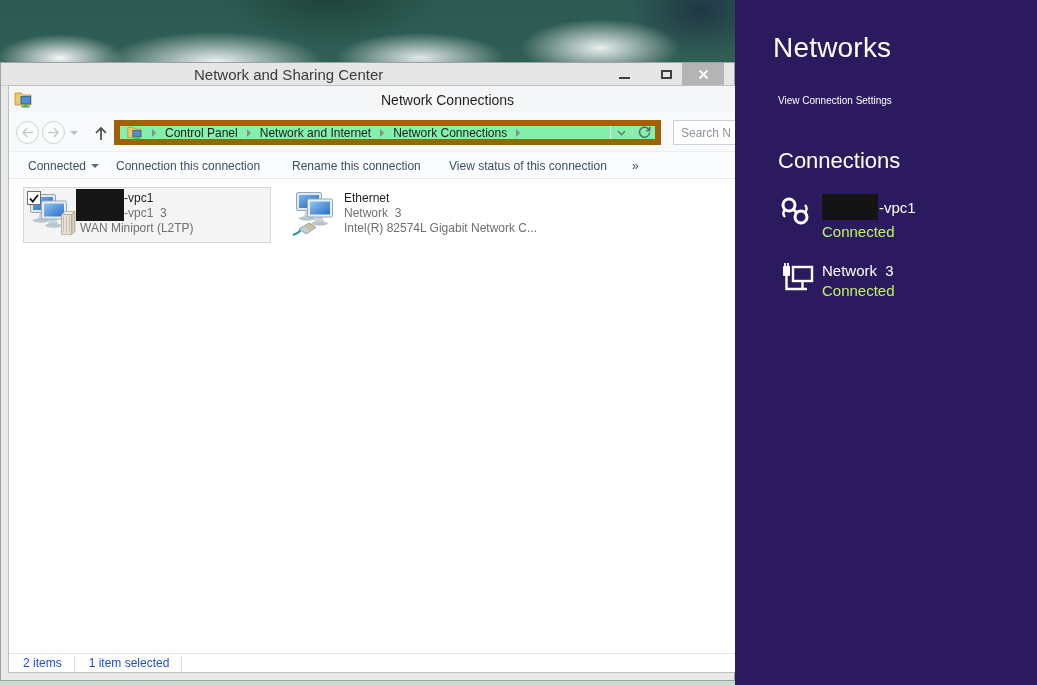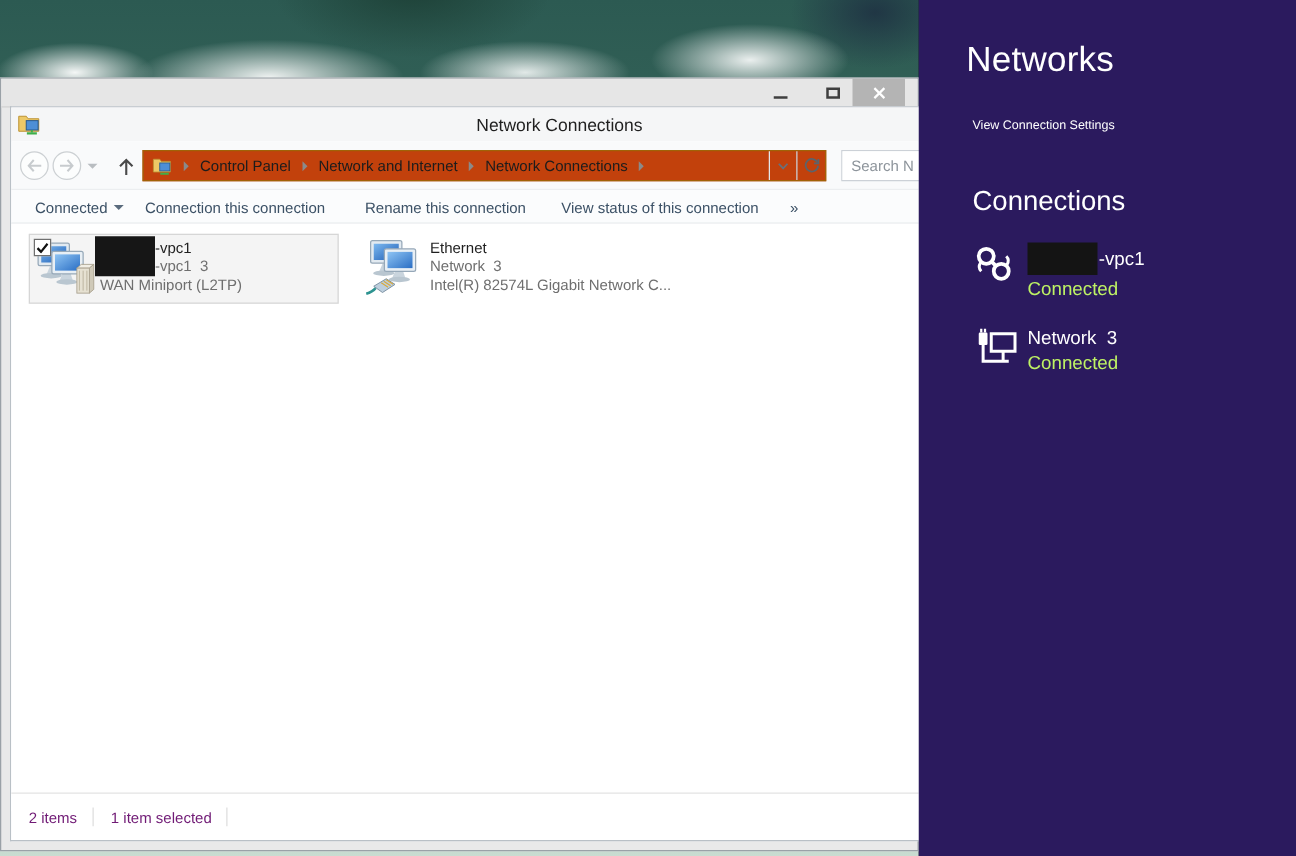--- a/index.html
+++ b/index.html
@@ -31,21 +31,21 @@
   
   .nc-window { position:absolute; left:8px; top:85px; width:727px; height:588px; background:#fff; border:1px solid #b9c0c6; border-right:none; }
   .nc-titlebar { position:relative; height:27px; background:#f5f6f7; }
   .nc-title { position:absolute; left:372px; top:6px; font-size:14px; color:#1f1f1f; }
   .nc-app-icon { position:absolute; left:4px; top:3px; }
 
   .address-row { position:relative; height:38px; background:#f9fafb; }
   .navbtn { position:absolute; top:8px; width:23px; height:23px; border-radius:50%; border:1px solid #ccd0d3; background:#fcfdfd; display:flex; align-items:center; justify-content:center; }
   .upbtn { position:absolute; left:82px; top:10px; width:20px; height:20px; display:flex; align-items:center; justify-content:center; }
   .hist-caret { position:absolute; left:61px; top:18px; width:0; height:0; border-left:4px solid transparent; border-right:4px solid transparent; border-top:4px solid #b9bdc1; }
-  .address-box { position:absolute; left:105px; top:7px; width:547px; height:25px; background:#c2410c; border:1px solid #a16207; display:flex; align-items:center; }
+  .address-box { position:absolute; left:105px; top:7px; width:547px; height:25px; background:#86efac; border:6px solid #a16207; display:flex; align-items:center; }
   .crumb-strip { display:flex; align-items:center; gap:9px; padding-left:6px; font-size:12px; color:#1c1c1c; white-space:nowrap; }
   .crumb { cursor:default; }
   .crumb-sep { width:0; height:0; border-left:4px solid #8a8a8a; border-top:4px solid transparent; border-bottom:4px solid transparent; }
   .addr-right { margin-left:auto; display:flex; align-items:stretch; height:100%; }
   .addr-dd { width:22px; border-left:1px solid #e3e6ea; display:flex; align-items:center; justify-content:center; }
   .addr-refresh { width:23px; border-left:1px solid #ccd1d7; display:flex; align-items:center; justify-content:center; }
   .search-box { position:absolute; left:664px; top:7px; width:80px; height:25px; background:#fff; border:1px solid #ccd1d7; }
   .search-box input { width:100%; height:100%; border:none; outline:none; font-size:12px; padding:0 7px; font-family:"Liberation Sans",sans-serif; color:#333; }
   .search-box input::placeholder { color:#8d949b; }
 
@@ -64,21 +64,21 @@
   .l1 { position:absolute; font-size:12px; color:#1f1f1f; white-space:nowrap; }
   .l2 { position:absolute; font-size:12px; color:#6f6f6f; white-space:nowrap; }
   .item-vpn .t1 { left:100px; top:3px; }
   .item-vpn .t2 { left:100px; top:18px; }
   .item-vpn .t3 { left:56px; top:33px; }
   .item-eth .t1 { left:58px; top:4px; }
   .item-eth .t2 { left:58px; top:19px; }
   .item-eth .t3 { left:58px; top:34px; }
   .pre { white-space:pre; }
 
-  .status-bar { position:absolute; left:0; bottom:0; width:100%; height:38px; background:#fff; border-top:1px solid #e4e4e4; display:flex; align-items:center; font-size:12px; color:#701a75; }
+  .status-bar { position:absolute; left:0; bottom:0; width:100%; height:19px; background:#fff; border-top:1px solid #e4e4e4; display:flex; align-items:center; font-size:12px; color:#1d4ed8; }
   .sb-text { padding:0 12px 0 14px; }
   .sb-sep { width:1px; height:15px; background:#dedede; }
 
   
   .net-panel { position:absolute; left:735px; top:0; width:302px; height:685px; background:#2b1a5e; color:#fff; }
   .panel-title { position:absolute; left:38px; top:32px; font-size:28px; font-weight:300; letter-spacing:.2px; }
   .panel-link { position:absolute; left:43px; top:95px; font-size:10px; cursor:default; }
   .panel-heading { position:absolute; left:43px; top:148px; font-size:22px; font-weight:300; }
   .p-item { position:absolute; left:43px; display:flex; }
   .p-item-1 { top:194px; }
@@ -88,20 +88,21 @@
   .p-status { font-size:15px; color:#bef264; margin-top:3px; }
   .redact-panel { display:inline-block; width:56px; height:26px; background:#141414; margin-right:1px; }
 </style>
 </head>
 <body>
 
 <div class="wallpaper"></div>
 
 <div class="nsc-window">
   <div class="nsc-titlebar">
+    <span class="nsc-title">Network and Sharing Center</span>
     <div class="cap-btn btn-min">
         <div class="glyph-min"></div>
       </div>
     <div class="cap-btn btn-max">
         <div class="glyph-max"></div>
       </div>
     <div class="cap-btn btn-close">
       <svg width="11" height="11" viewBox="0 0 11 11">
           <path d="M1.5 1.5 L9.5 9.5 M9.5 1.5 L1.5 9.5" stroke="#ffffff" stroke-width="1.8"></path>
         </svg>

